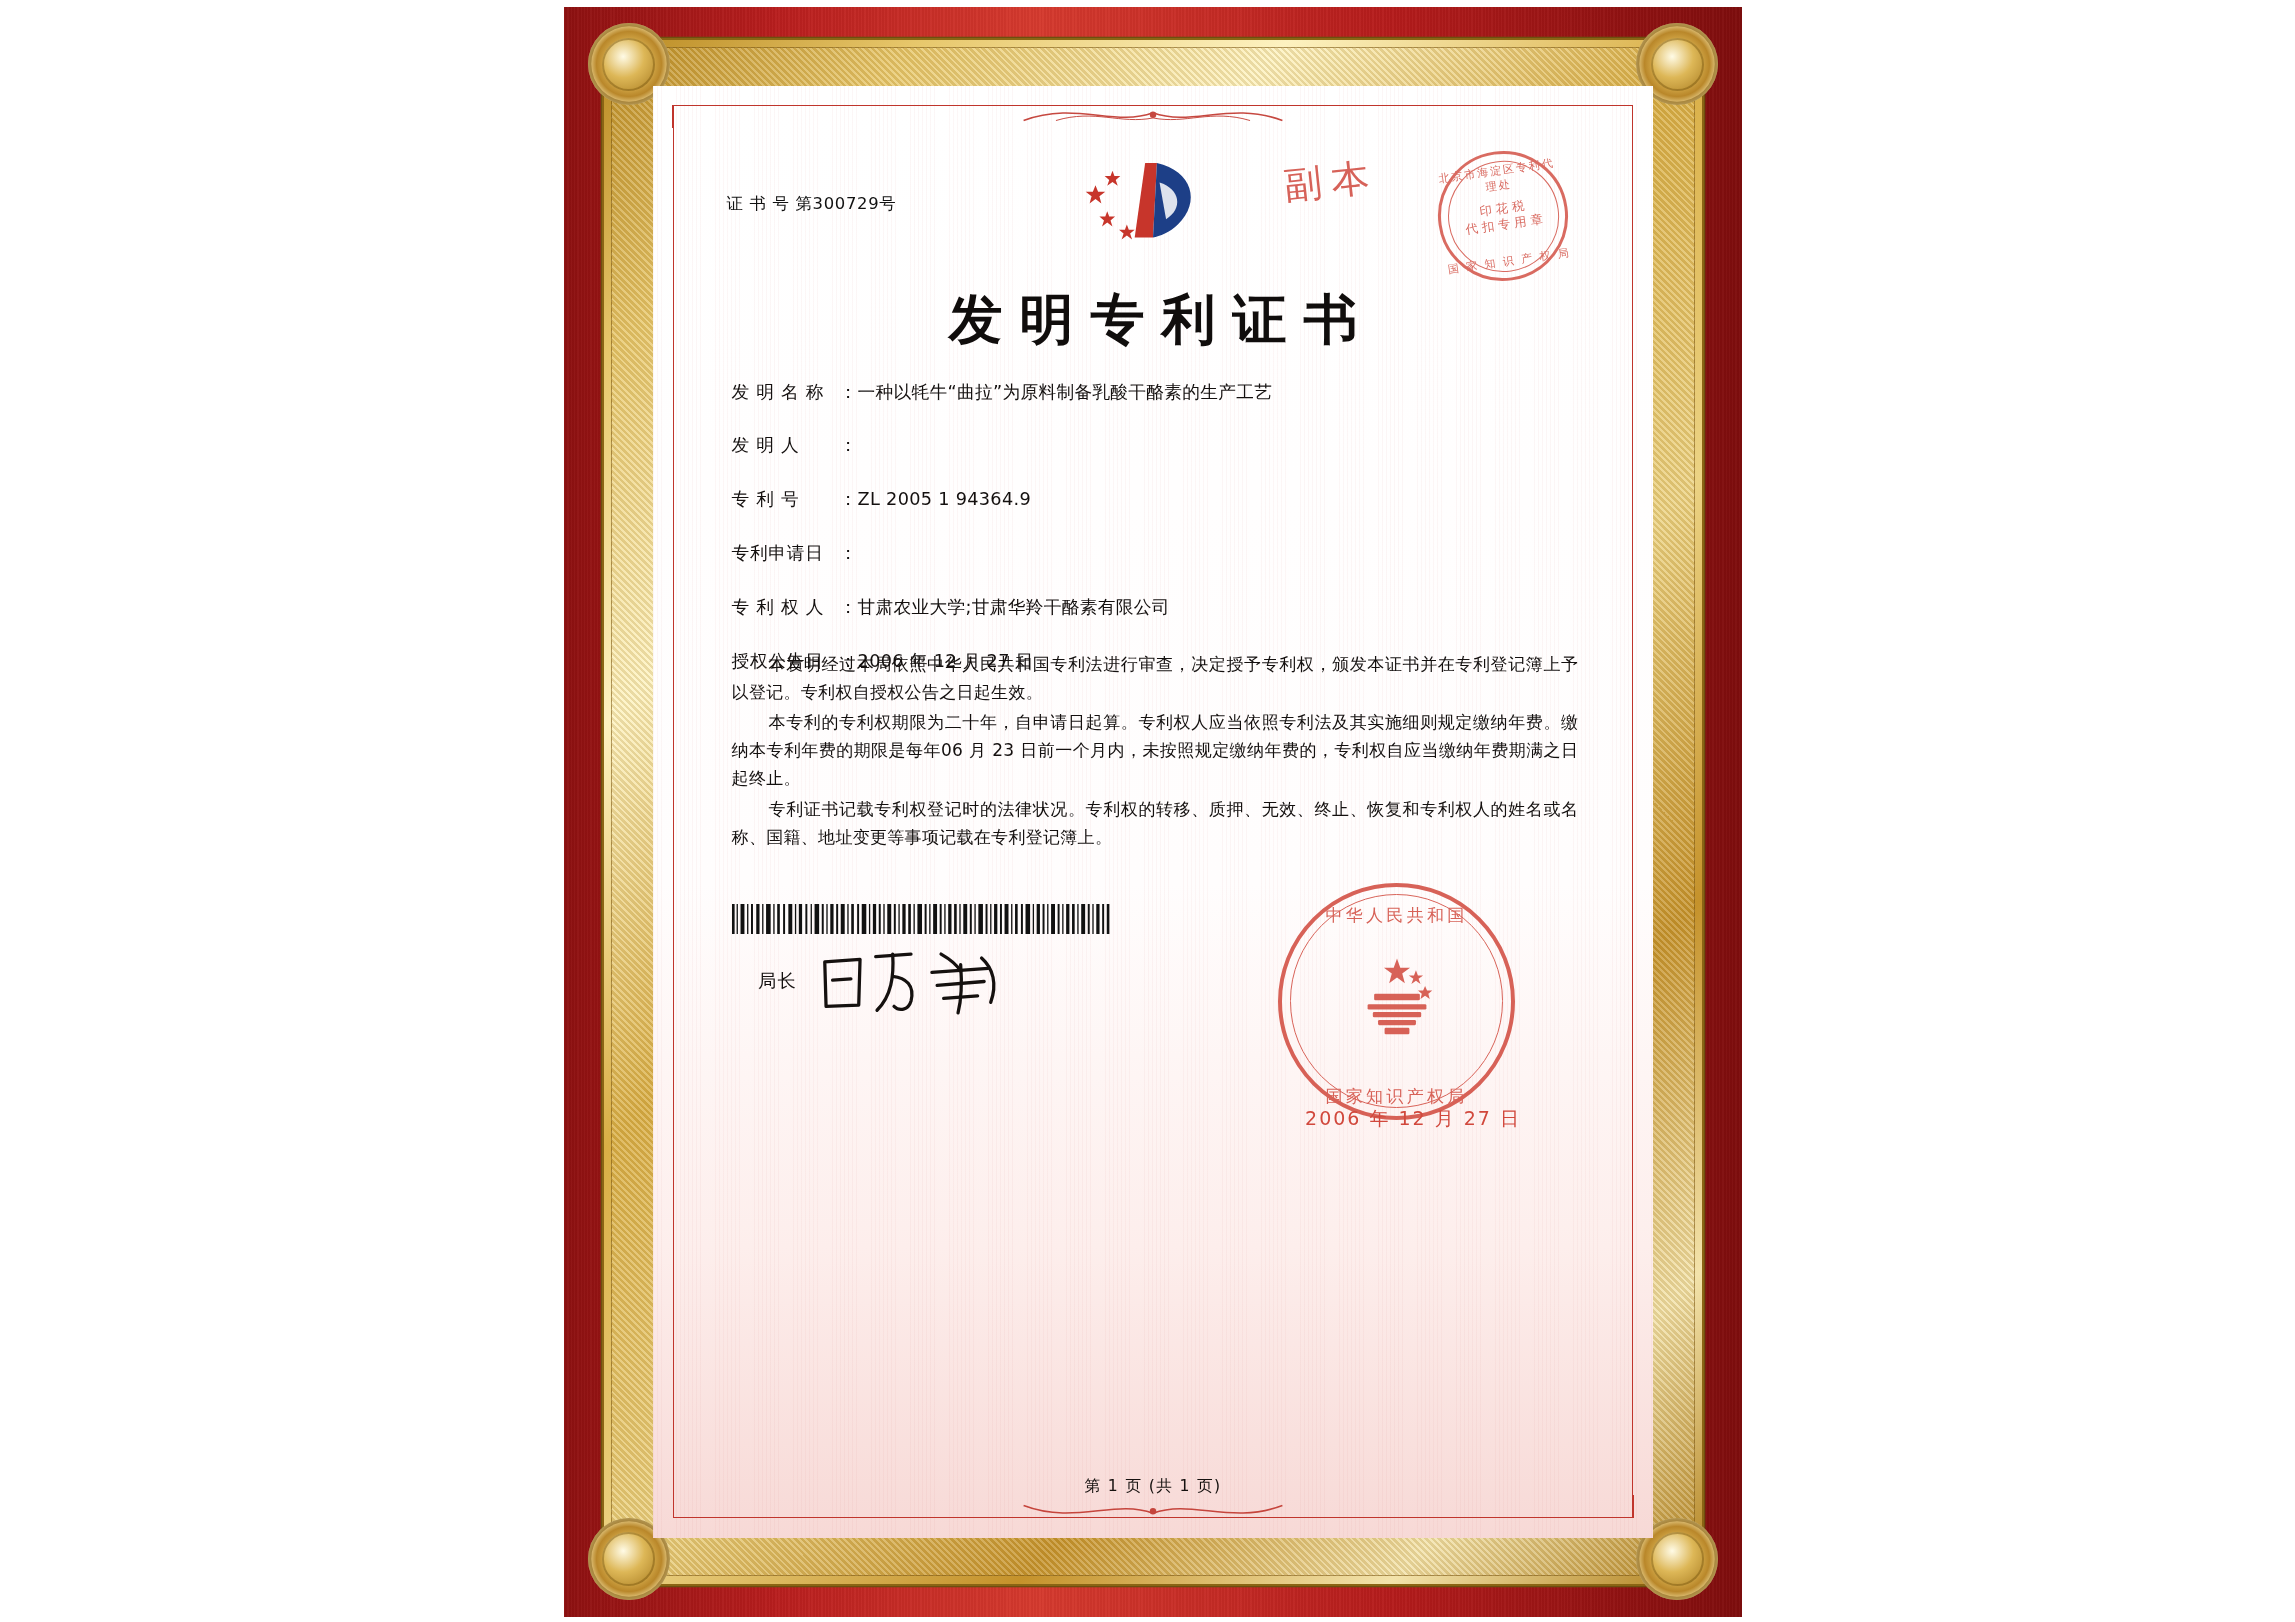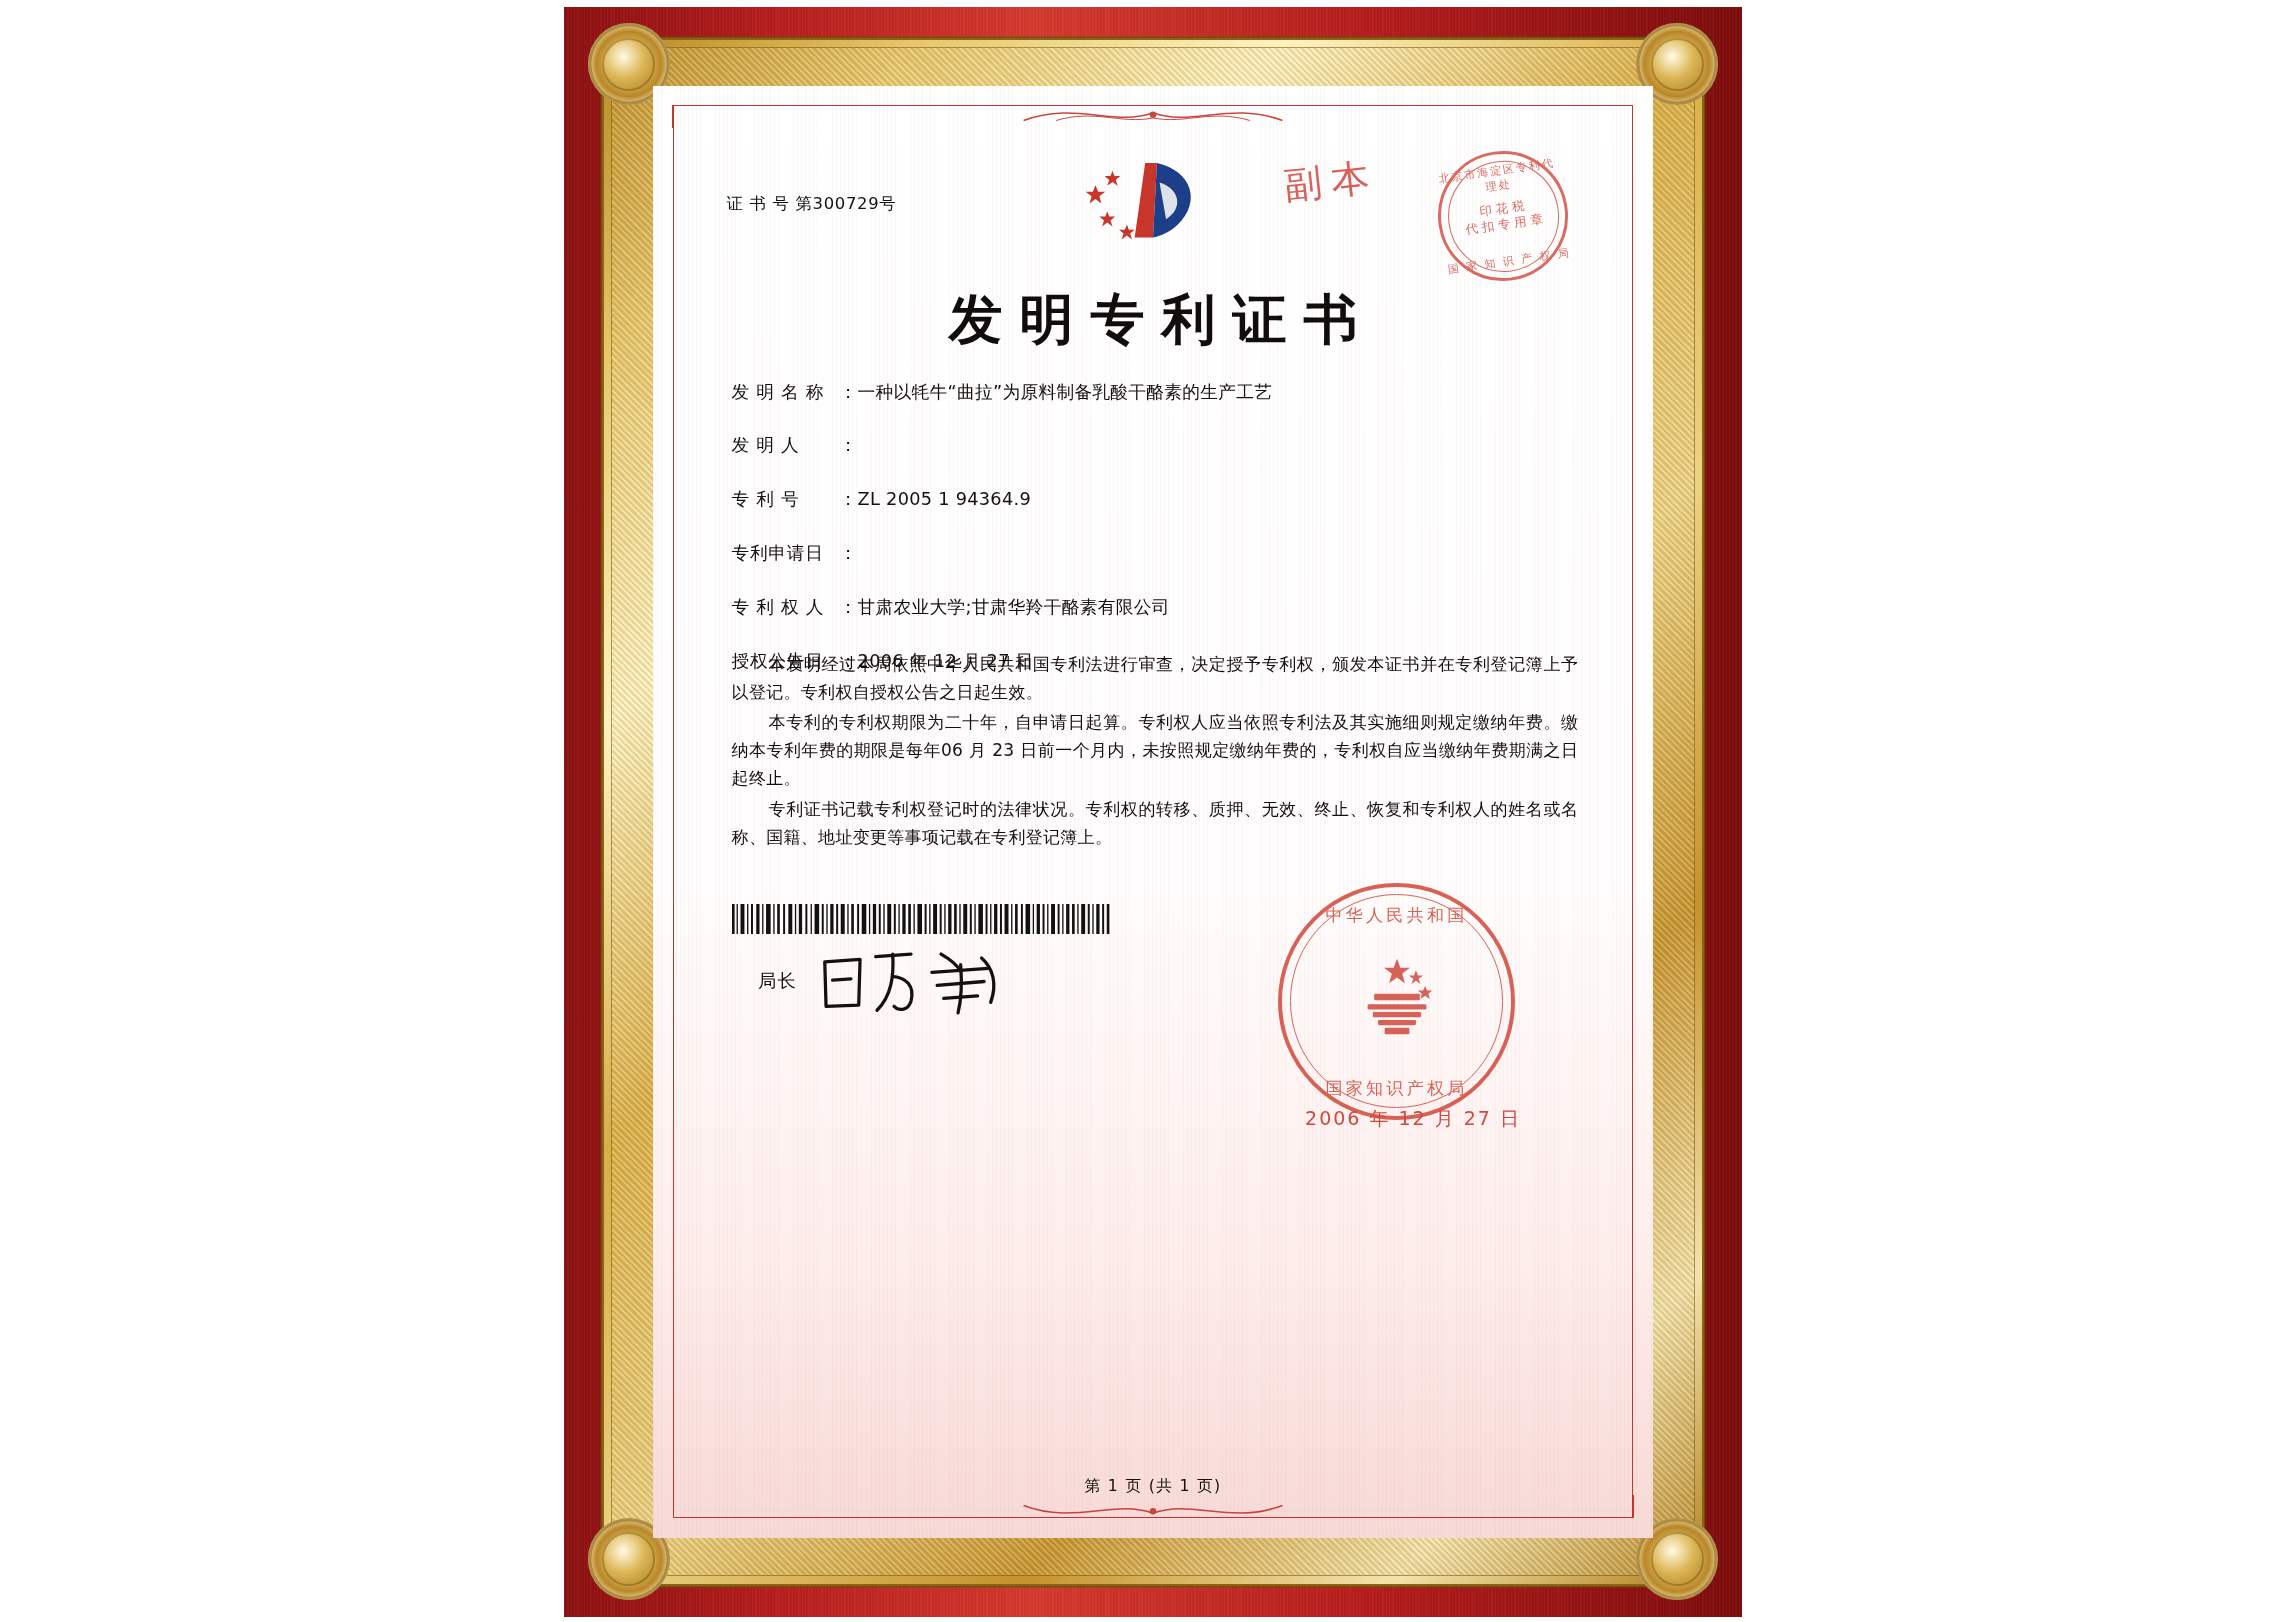--- a/index.html
+++ b/index.html
@@ -321,21 +321,21 @@
   }
   .seal-text-top, .seal-text-bottom {
     position: absolute;
     left: 0; right: 0;
     text-align: center;
     font-size: 17px;
     letter-spacing: 3.3px;
     font-family: Liberation Sans, sans-serif;
   }
   .seal-text-top { top: 17px; }
-  .seal-text-bottom { bottom: 16px; }
+  .seal-text-bottom { bottom: 8px; }
   .seal-emblem {
     position: absolute;
     left: 50%; top: 50%;
     transform: translate(-50%,-50%);
     width: 98px; height: 98px;
   }
 
   .seal-date {
     position: absolute;
     right: 73px;

